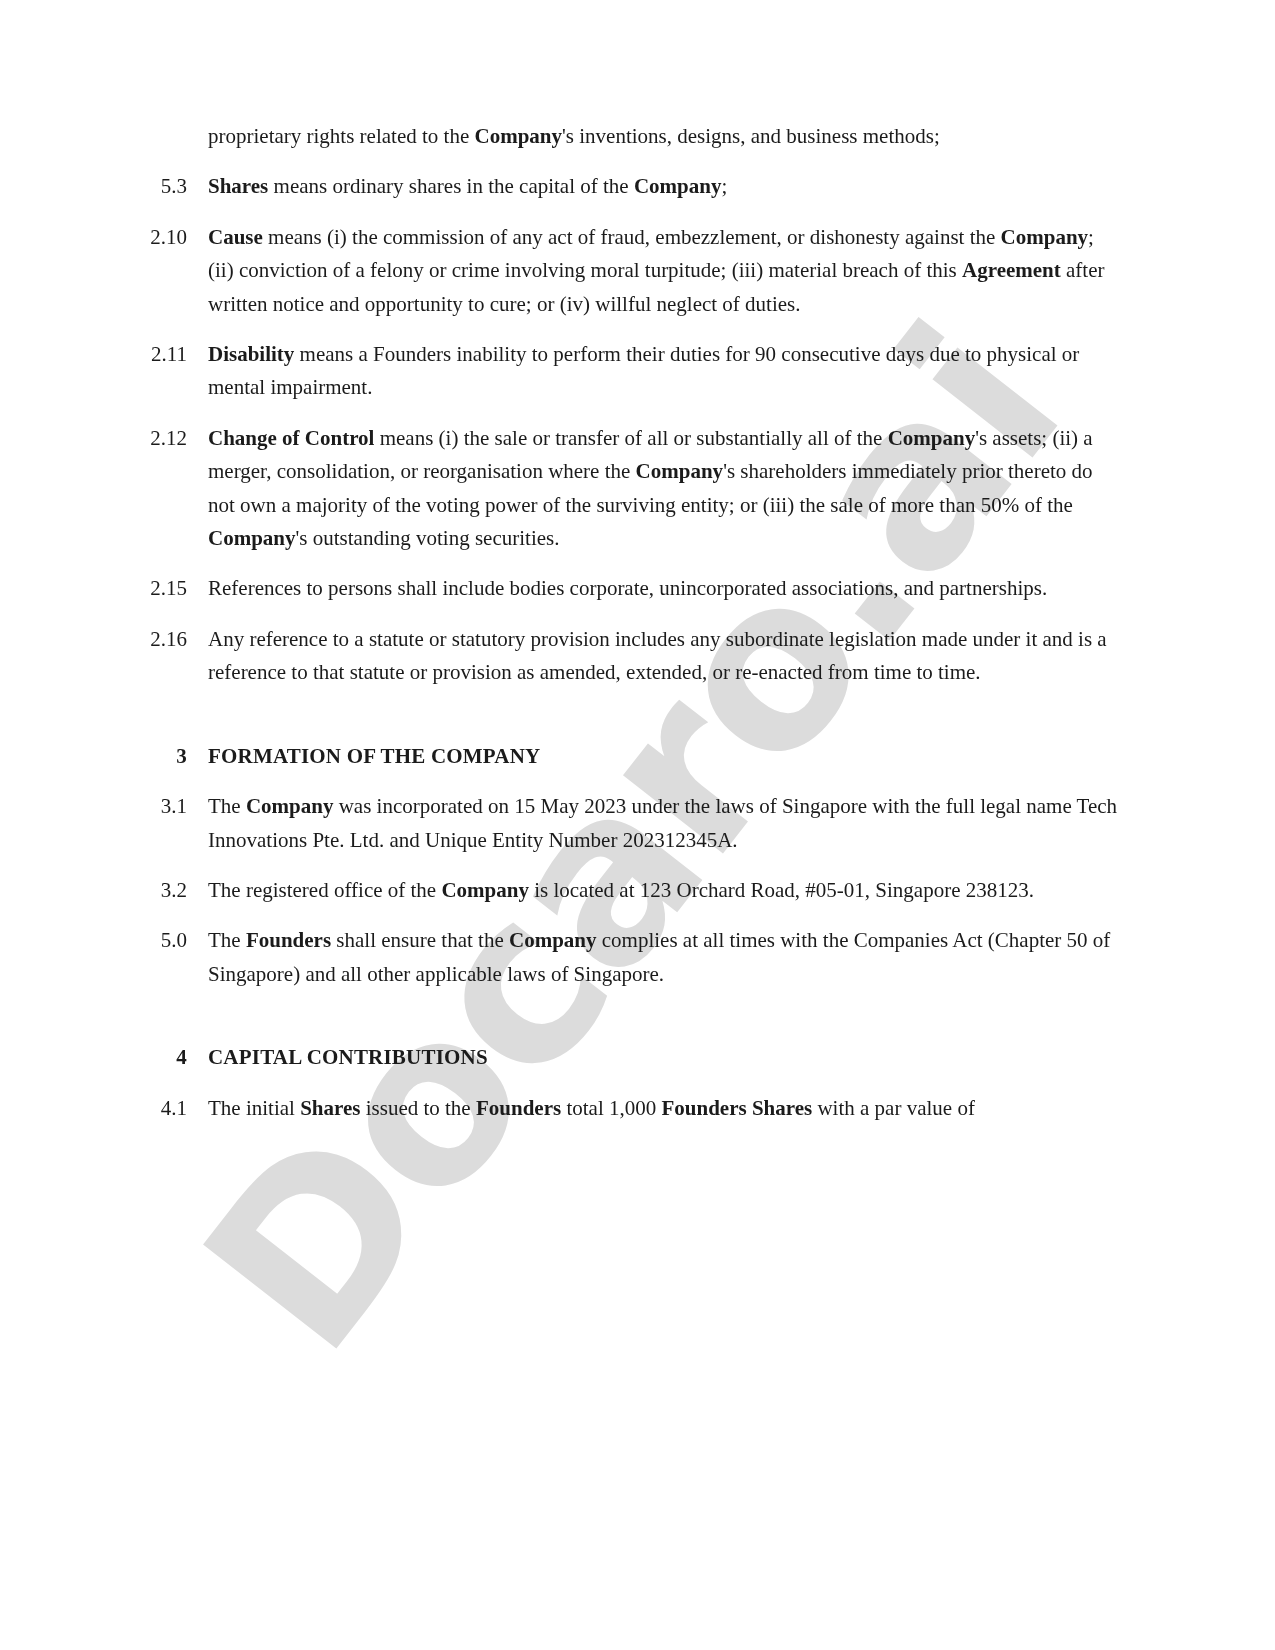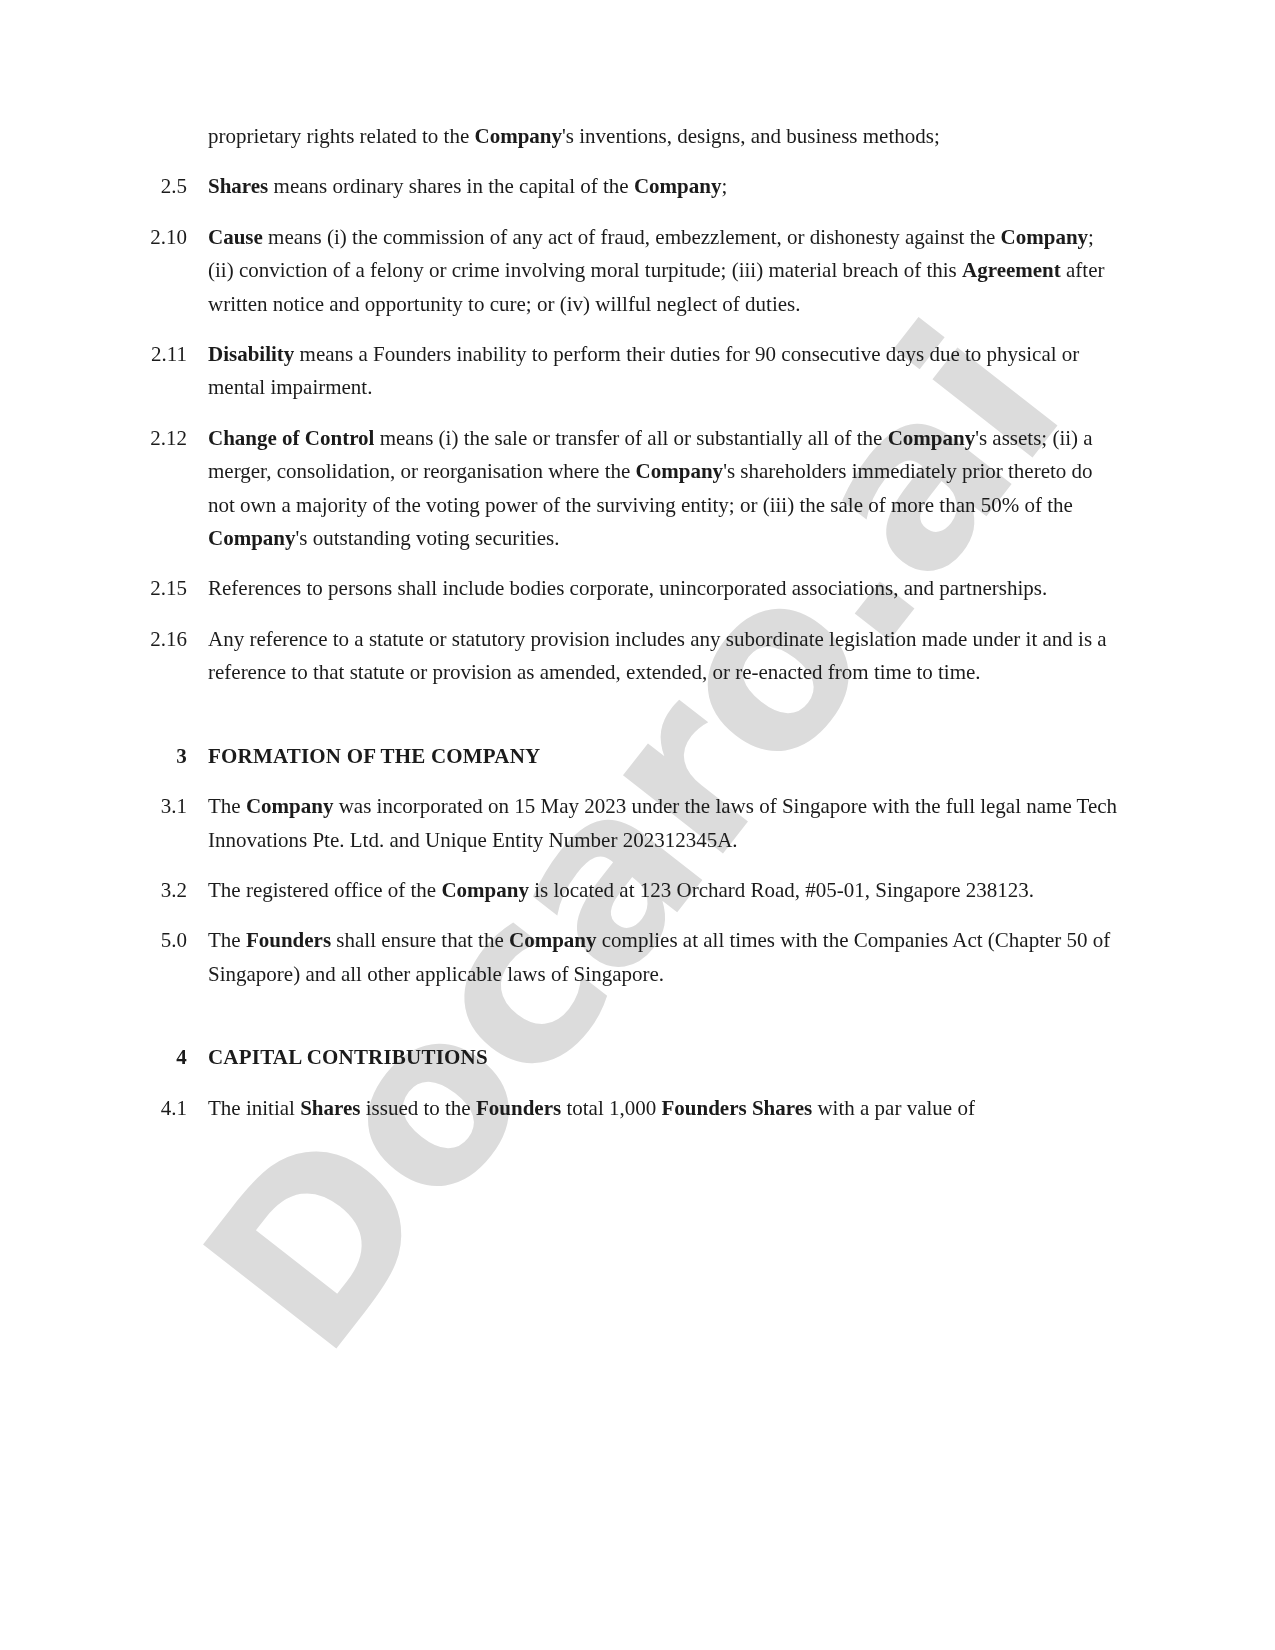--- a/index.html
+++ b/index.html
@@ -57,21 +57,21 @@
 <body>
 
 <div class="page" style="background: rgb(255, 255, 255); color: rgb(27, 27, 27);">
   <div class="watermark" style="color: rgb(220, 220, 220); transform: translate(-50%, -50%) rotate(-52deg);">Docaro.ai</div>
   <div class="content">
       <div class="block paragraph">
         <div class="num"></div>
         <div class="body">proprietary rights related to the <b>Company</b>'s inventions, designs, and business methods;</div>
       </div>
       <div class="block clause">
-        <div class="num">2.5</div>
+        <div class="num">5.3</div>
         <div class="body"><b>Shares</b> means ordinary shares in the capital of the <b>Company</b>;</div>
       </div>
       <div class="block clause">
         <div class="num">2.10</div>
         <div class="body"><b>Cause</b> means (i) the commission of any act of fraud, embezzlement, or dishonesty against the <b>Company</b>; (ii) conviction of a felony or crime involving moral turpitude; (iii) material breach of this <b>Agreement</b> after written notice and opportunity to cure; or (iv) willful neglect of duties.</div>
       </div>
       <div class="block clause">
         <div class="num">2.11</div>
         <div class="body"><b>Disability</b> means a Founders inability to perform their duties for 90 consecutive days due to physical or mental impairment.</div>
       </div>

